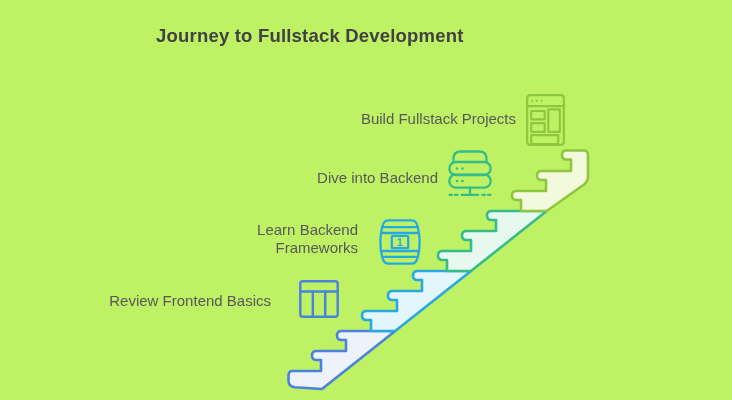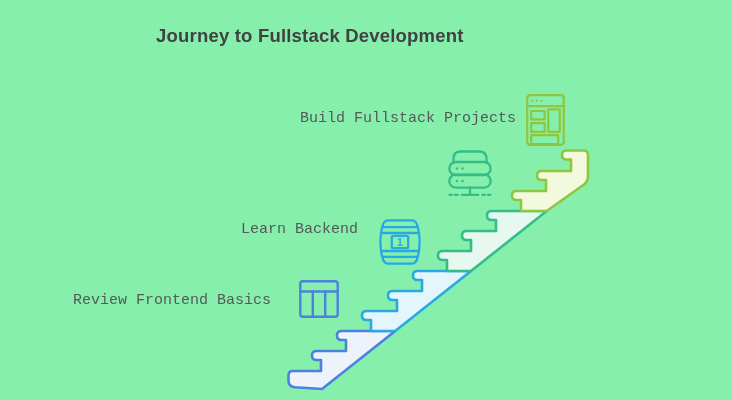--- a/index.html
+++ b/index.html
@@ -1,19 +1,19 @@
 <!DOCTYPE html>
 <html><head>
 <meta charset="utf-8">
 <style>
   html,body{margin:0;padding:0;background:#ffffff;}
   .stage{
     position:relative;
     width:732px;height:400px;
-    background:#86efac;
+    background:#bef264;
     overflow:hidden;
     font-family:"Liberation Sans", sans-serif;
   }
   .title{
     position:absolute;
     left:156px;top:25px;
     margin:0;
     font-size:18.5px;
     font-weight:700;
     letter-spacing:.2px;
@@ -43,21 +43,20 @@
     font-size:10.5px;
     stroke:none;
   }
   .step-label{
     position:absolute;
     text-align:right;
     font-size:15px;
     line-height:17.5px;
     color:#57585a;
     white-space:nowrap;
-    font-family:Liberation Mono, monospace;
   }
   .step-label .line{display:block;}
 </style>
 </head>
 <body>
 
 <div class="stage">
 
   <h1 class="title">Journey to Fullstack Development</h1>
 
@@ -160,20 +159,24 @@
       <rect x="5.2" y="41.2" width="27" height="9"></rect>
     </g>
   </svg>
 
   <div class="step-label" style="right:461px;top:292px">
     <span class="line">Review Frontend Basics</span>
   </div>
 
   <div class="step-label" style="right:374px;top:221px">
     <span class="line">Learn Backend</span>
+    <span class="line">Frameworks</span>
   </div>
 
+  <div class="step-label" style="right:294px;top:169px">
+    <span class="line">Dive into Backend</span>
+  </div>
 
   <div class="step-label" style="right:216px;top:110px">
     <span class="line">Build Fullstack Projects</span>
   </div>
 
 </div>
 
 </body></html>

